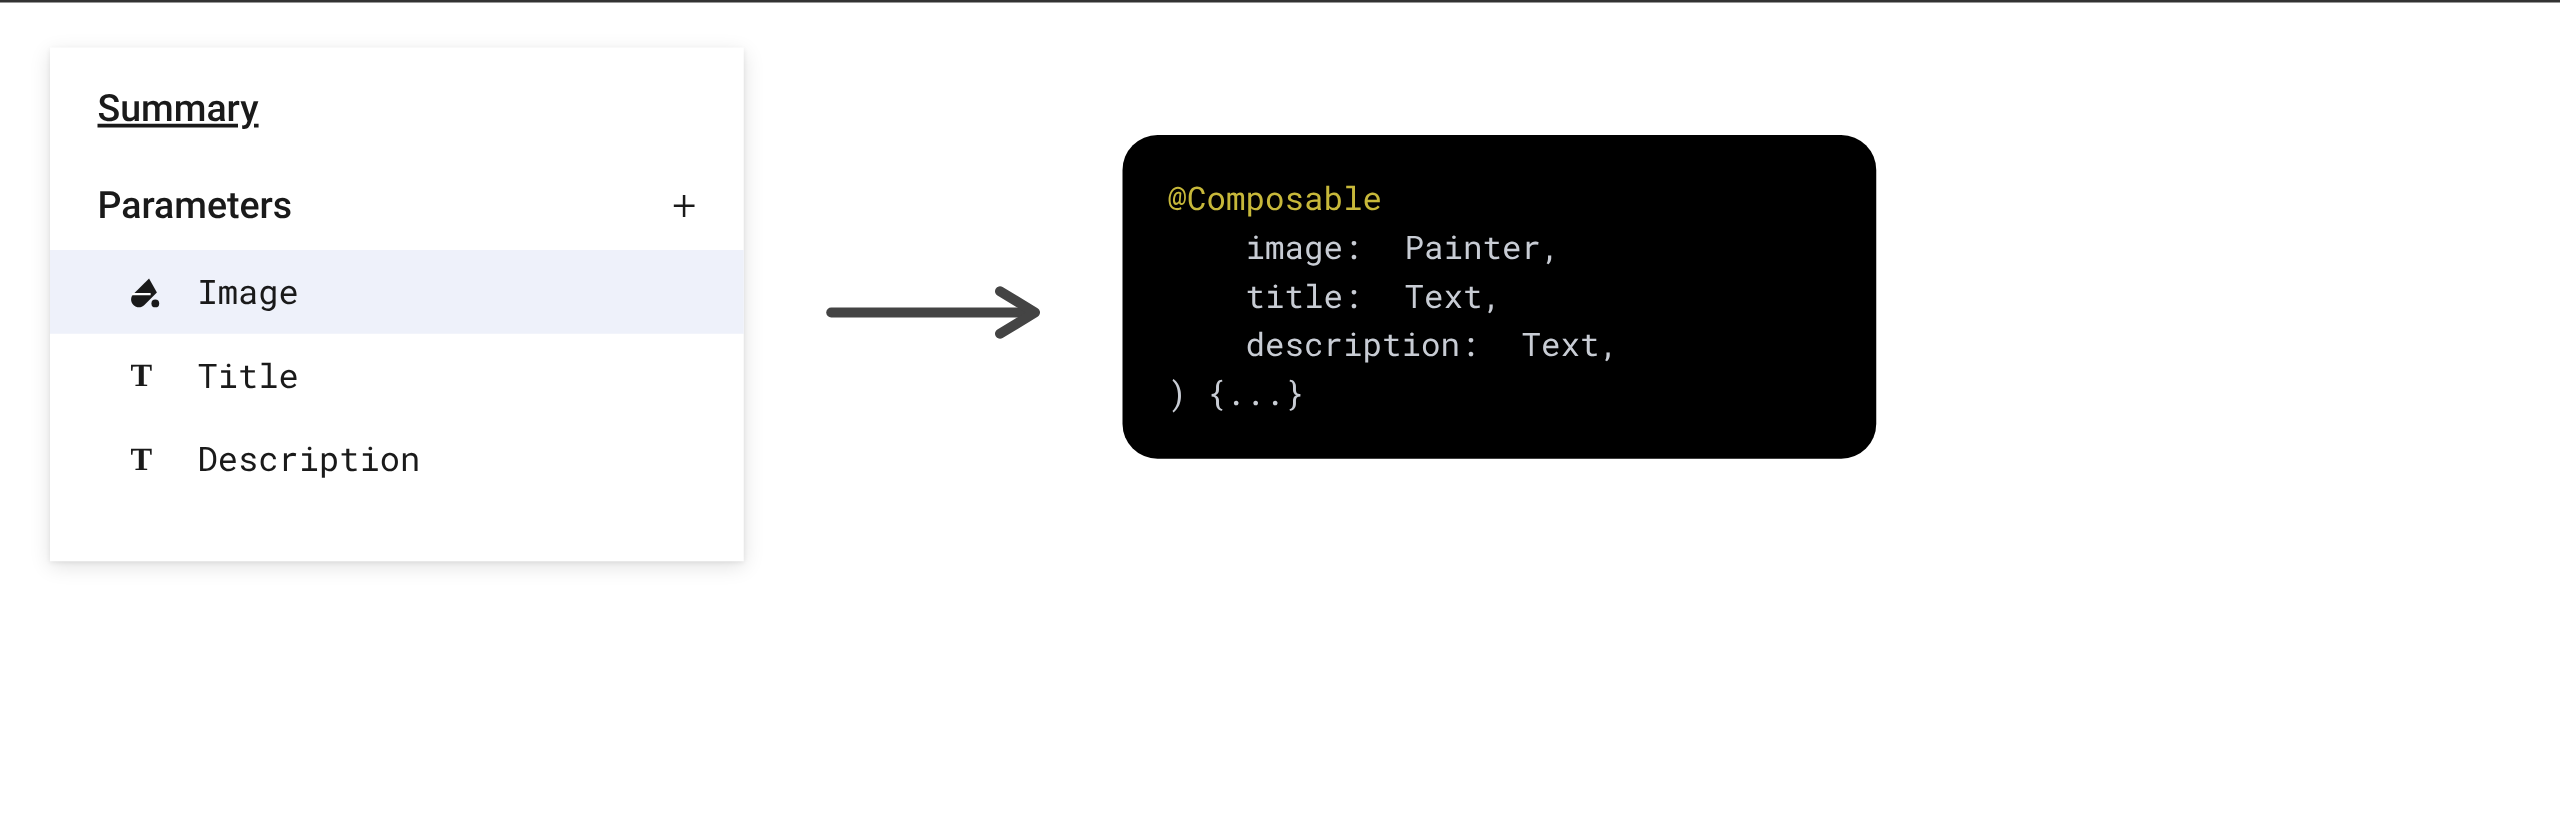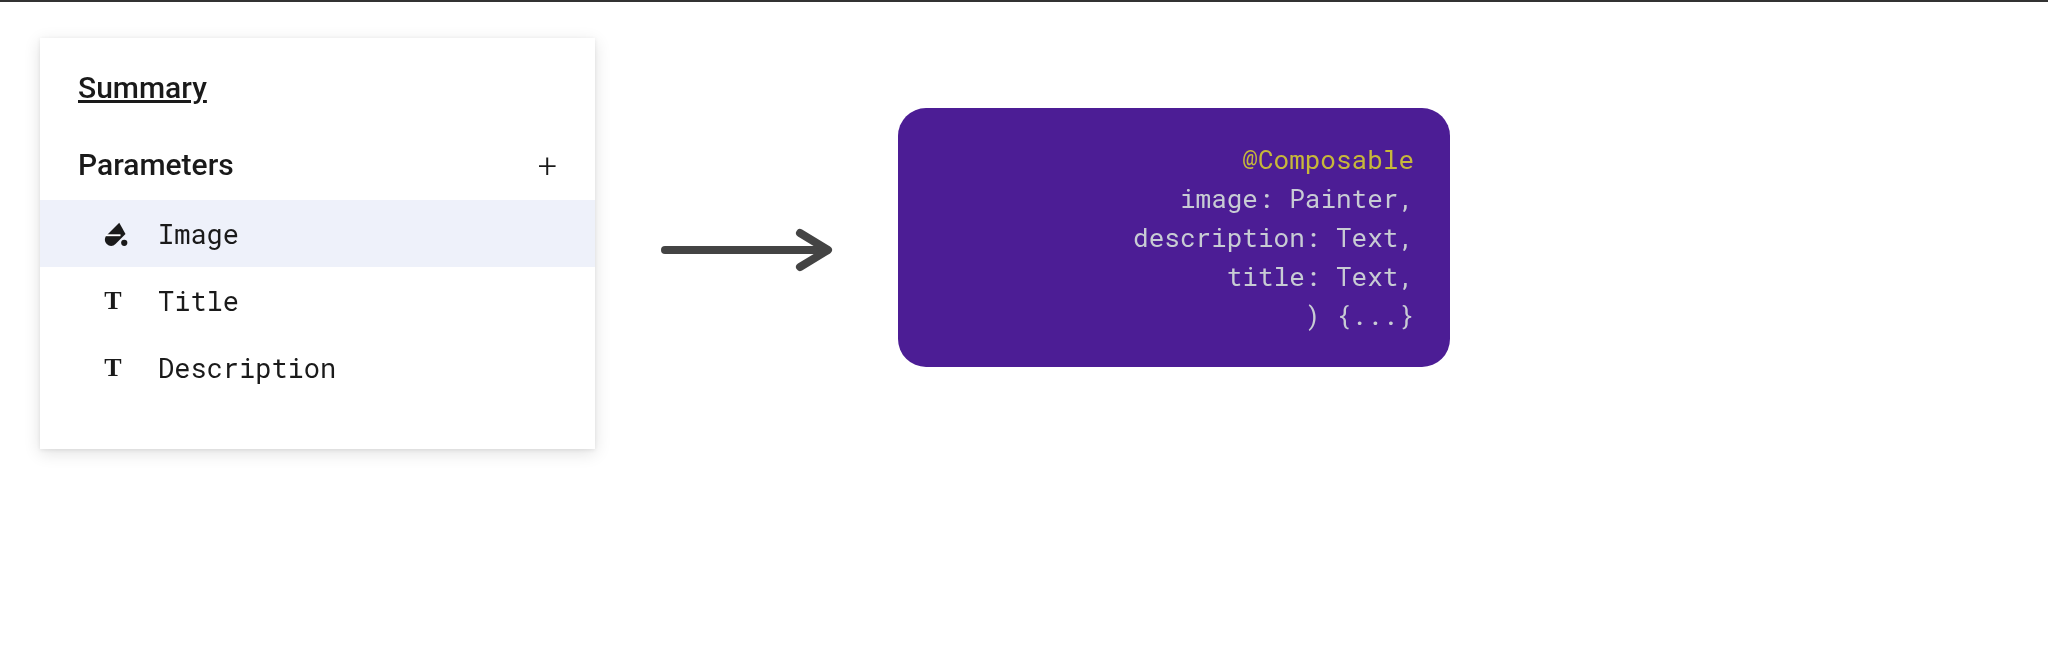--- a/index.html
+++ b/index.html
@@ -92,34 +92,33 @@
       position: absolute;
       left: 660px;
       top: 225px;
       width: 180px;
       height: 50px;
     }
     .code-block {
       position: absolute;
       left: 898px;
       top: 108px;
-      width: 552px;
-      background: #4c1d95;
+      width: 603px;
+      background: #000000;
       border-radius: 28px;
       padding: 32px 36px;
       font-family: "Roboto Mono", "SF Mono", Menlo, Monaco, Consolas, monospace;
       font-size: 26px;
       line-height: 1.5;
       color: #c8ccd4;
-      text-align: right;
     }
     .tok-annotation { color: #c7b83a; }
     .tok-keyword { color: #d67d3b; }
     .tok-funcname { color: #e8c68a; }
-    .tok-type { color: #c8ccd4; }
+    .tok-type { color: #c8ccd4; margin-left: 18px; }
     .tok-param { color: #c8ccd4; }
     .tok-punct { color: #c8ccd4; }
     .indent2 { display: inline-block; width: 4ch; }
   </style>
 </head>
 <body>
 
 <div class="top-border"></div>
 
 <div class="panel">
@@ -156,16 +155,16 @@
 </div>
 
 <svg class="arrow" viewBox="0 0 180 50">
   <line x1="5" y1="25" x2="160" y2="25" stroke="#444" stroke-width="8" stroke-linecap="round"></line>
   <path d="M140 8 L168 25 L140 42" stroke="#444" stroke-width="8" fill="none" stroke-linecap="round" stroke-linejoin="round"></path>
 </svg>
 
 <div class="code-block">
   <div><span class="tok-annotation">@Composable</span></div>
   <div><span class="indent2"></span><span class="tok-param">image</span><span class="tok-punct">: </span><span class="tok-type">Painter</span><span class="tok-punct">,</span></div>
+  <div><span class="indent2"></span><span class="tok-param">title</span><span class="tok-punct">: </span><span class="tok-type">Text</span><span class="tok-punct">,</span></div>
   <div><span class="indent2"></span><span class="tok-param">description</span><span class="tok-punct">: </span><span class="tok-type">Text</span><span class="tok-punct">,</span></div>
-  <div><span class="indent2"></span><span class="tok-param">title</span><span class="tok-punct">: </span><span class="tok-type">Text</span><span class="tok-punct">,</span></div>
   <div><span class="tok-punct">)</span><span> </span><span class="tok-punct">{...}</span></div>
 </div>
 
 </body></html>

